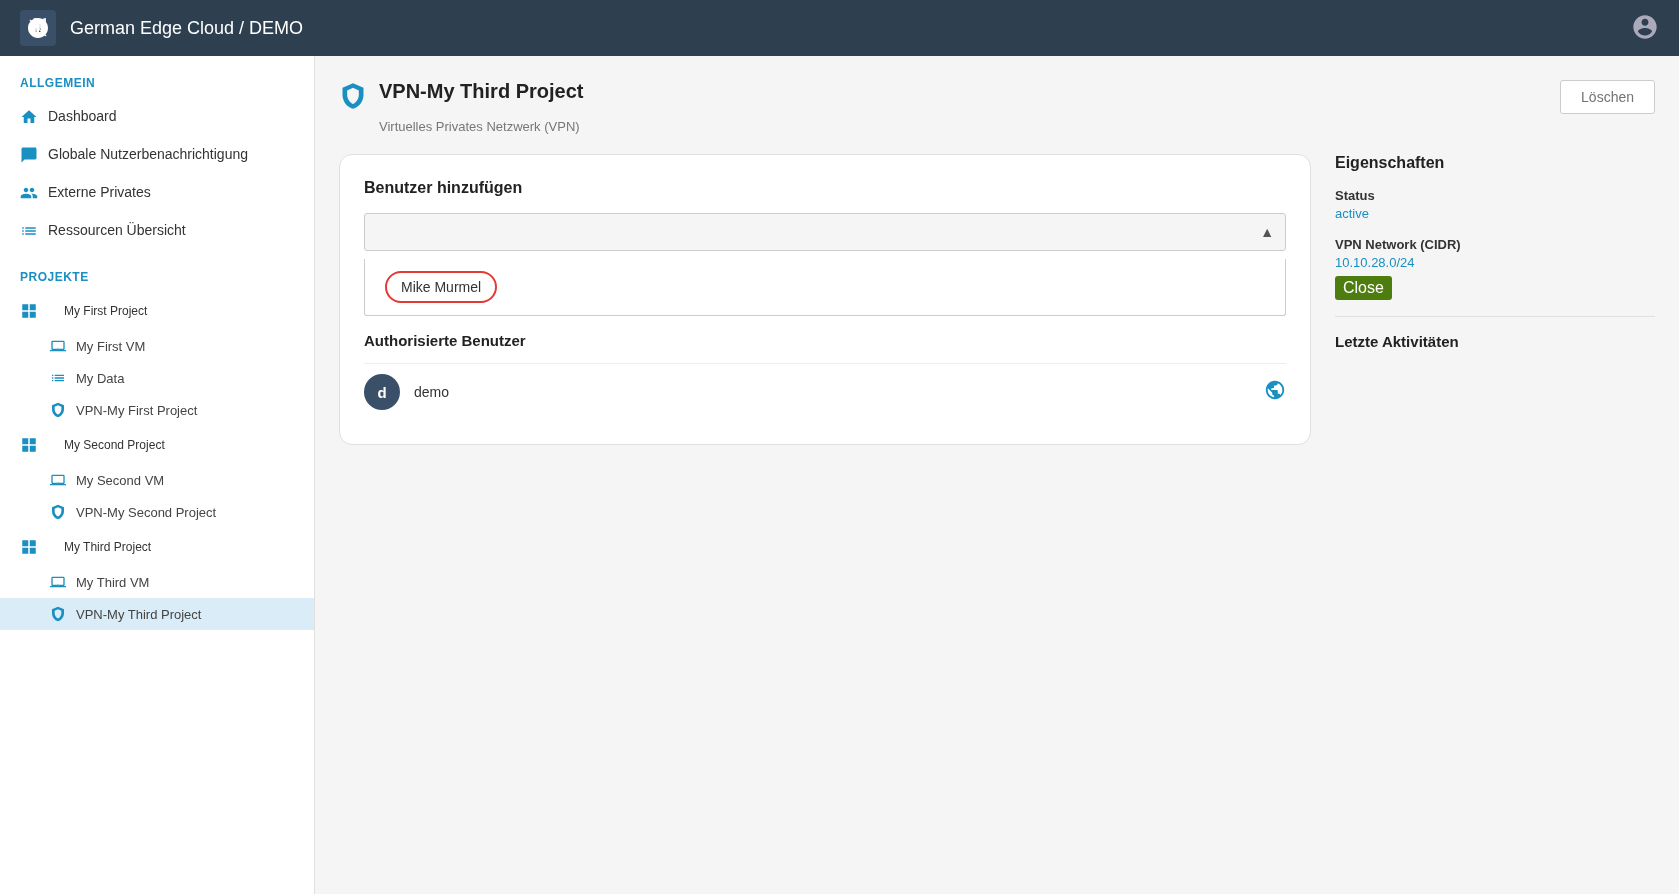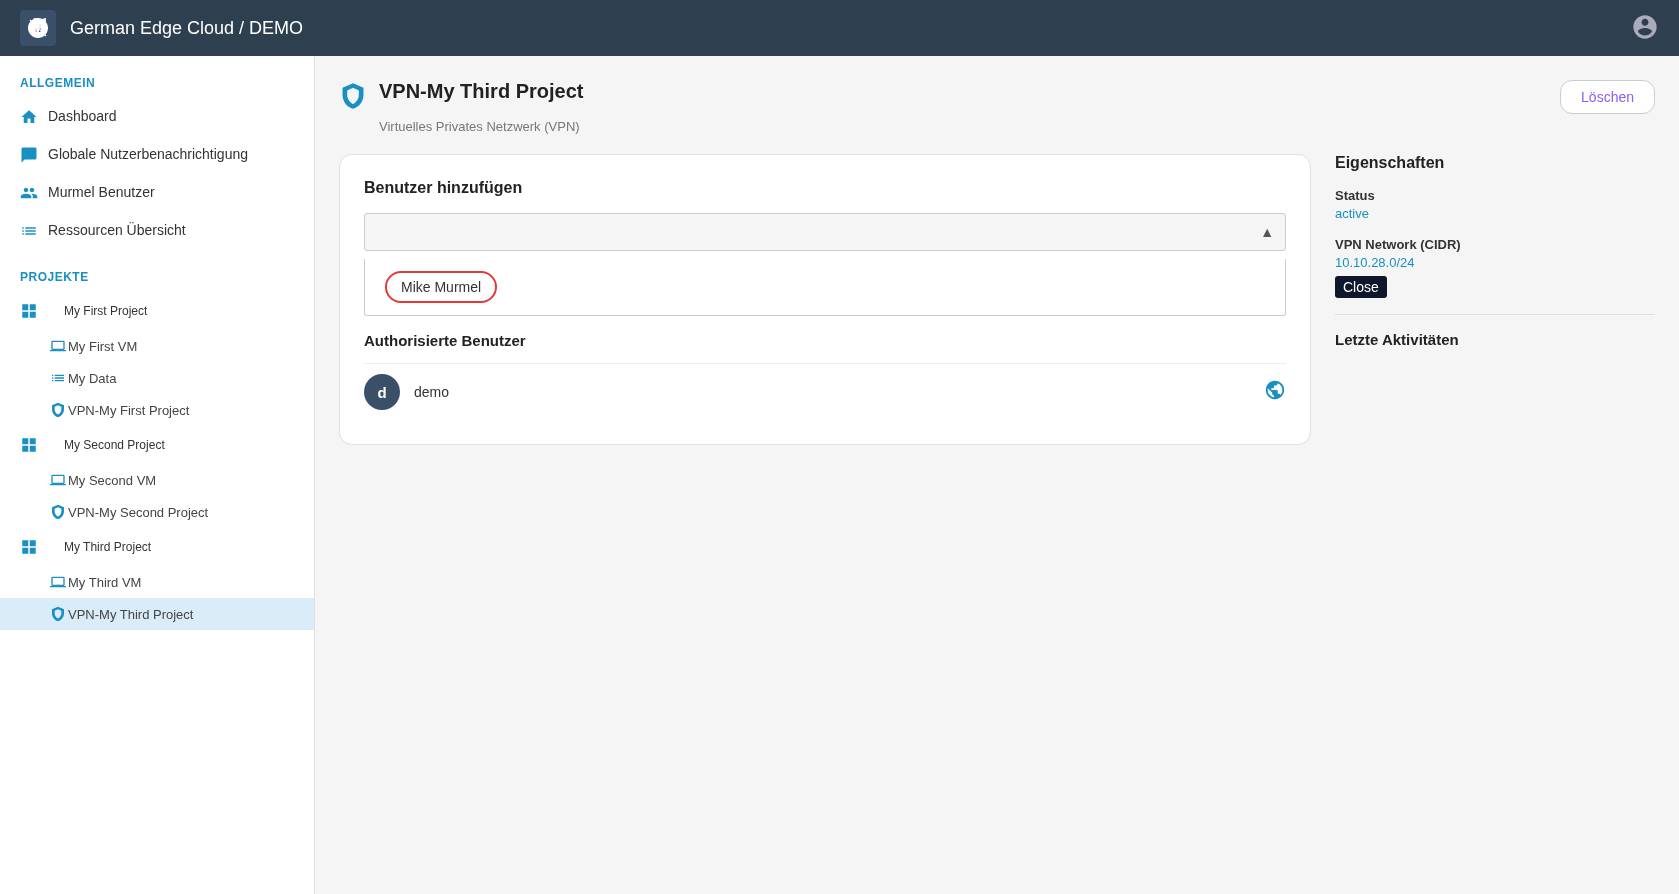--- a/index.html
+++ b/index.html
@@ -57,21 +57,21 @@
       gap: 10px;
       font-size: 14px;
     }
     .sidebar-item .icon { color: #1a8fc1; flex-shrink: 0; font-size: 16px; }
     .sidebar-sub-item {
       display: flex;
       align-items: center;
       padding: 8px 20px 8px 50px;
       cursor: pointer;
       color: #444;
-      gap: 2px;
+      gap: 10px;
       font-size: 13px;
     }
     .sidebar-sub-item.active { background: #d9ecf7; font-weight: 500; }
     .sidebar-sub-item .icon { color: #1a8fc1; flex-shrink: 0; font-size: 14px; }
     .sidebar-project-label {
       display: flex;
       align-items: center;
       padding: 10px 20px;
       cursor: pointer;
       color: #333;
@@ -95,25 +95,25 @@
       font-size: 22px;
       margin-right: 12px;
       margin-top: 2px;
     }
     .page-header-text h1 { font-size: 20px; font-weight: 600; color: #222; }
     .page-header-text p { font-size: 13px; color: #777; margin-top: 16px; }
     .page-header-actions { margin-left: auto; }
     .btn-delete {
       border: 1px solid #ccc;
       background: #fff;
-      color: #8b5cf6;
+      color: #737373;
       padding: 8px 20px;
       font-size: 14px;
       cursor: pointer;
-      border-radius: 12px;
+      border-radius: 3px;
     }
 
     
     .content-grid {
       display: flex;
       gap: 24px;
     }
     .content-main { flex: 1; }
     .content-sidebar { width: 320px; flex-shrink: 0; }
 
@@ -201,23 +201,23 @@
     .properties-title { font-size: 16px; font-weight: 600; color: #222; margin-bottom: 16px; }
     .prop-group { margin-bottom: 16px; }
     .prop-label { font-size: 13px; font-weight: 600; color: #333; margin-bottom: 3px; }
     .prop-value { font-size: 13px; color: #1a8fc1; word-break: break-all; }
     .prop-value.status { color: #1a8fc1; }
     .prop-divider { border: none; border-top: 1px solid #e0e0e0; margin: 16px 0; }
 
     
     .close-tooltip {
       display: inline-block;
-      background: #0f172a;
+      background: #4d7c0f;
       color: #fff;
-      font-size: 14px;
+      font-size: 16px;
       padding: 3px 8px;
       border-radius: 3px;
       margin-top: 6px;
     }
 
     
     .activities-title { font-size: 15px; font-weight: 600; color: #222; margin-top: 16px; }
 
     
     .svg-icon { display: inline-flex; align-items: center; justify-content: center; }
@@ -264,21 +264,21 @@
       </span>
       <span>Globale Nutzerbenachrichtigung</span>
     </div>
 
     <div class="sidebar-item">
       <span class="icon svg-icon">
         <svg width="18" height="18" viewBox="0 0 24 24" fill="#1a8fc1">
             <path d="M16 11c1.66 0 2.99-1.34 2.99-3S17.66 5 16 5c-1.66 0-3 1.34-3 3s1.34 3 3 3zm-8 0c1.66 0 2.99-1.34 2.99-3S9.66 5 8 5C6.34 5 5 6.34 5 8s1.34 3 3 3zm0 2c-2.33 0-7 1.17-7 3.5V19h14v-2.5c0-2.33-4.67-3.5-7-3.5zm8 0c-.29 0-.62.02-.97.05 1.16.84 1.97 1.97 1.97 3.45V19h6v-2.5c0-2.33-4.67-3.5-7-3.5z"></path>
           </svg>
       </span>
-      <span>Murmel Benutzer</span>
+      <span>Externe Privates</span>
     </div>
 
     <div class="sidebar-item">
       <span class="icon svg-icon">
         <svg width="18" height="18" viewBox="0 0 24 24" fill="#1a8fc1">
             <path d="M3 13h2v-2H3v2zm0 4h2v-2H3v2zm0-8h2V7H3v2zm4 4h14v-2H7v2zm0 4h14v-2H7v2zM7 7v2h14V7H7z"></path>
           </svg>
       </span>
       <span>Ressourcen Übersicht</span>
     </div>

